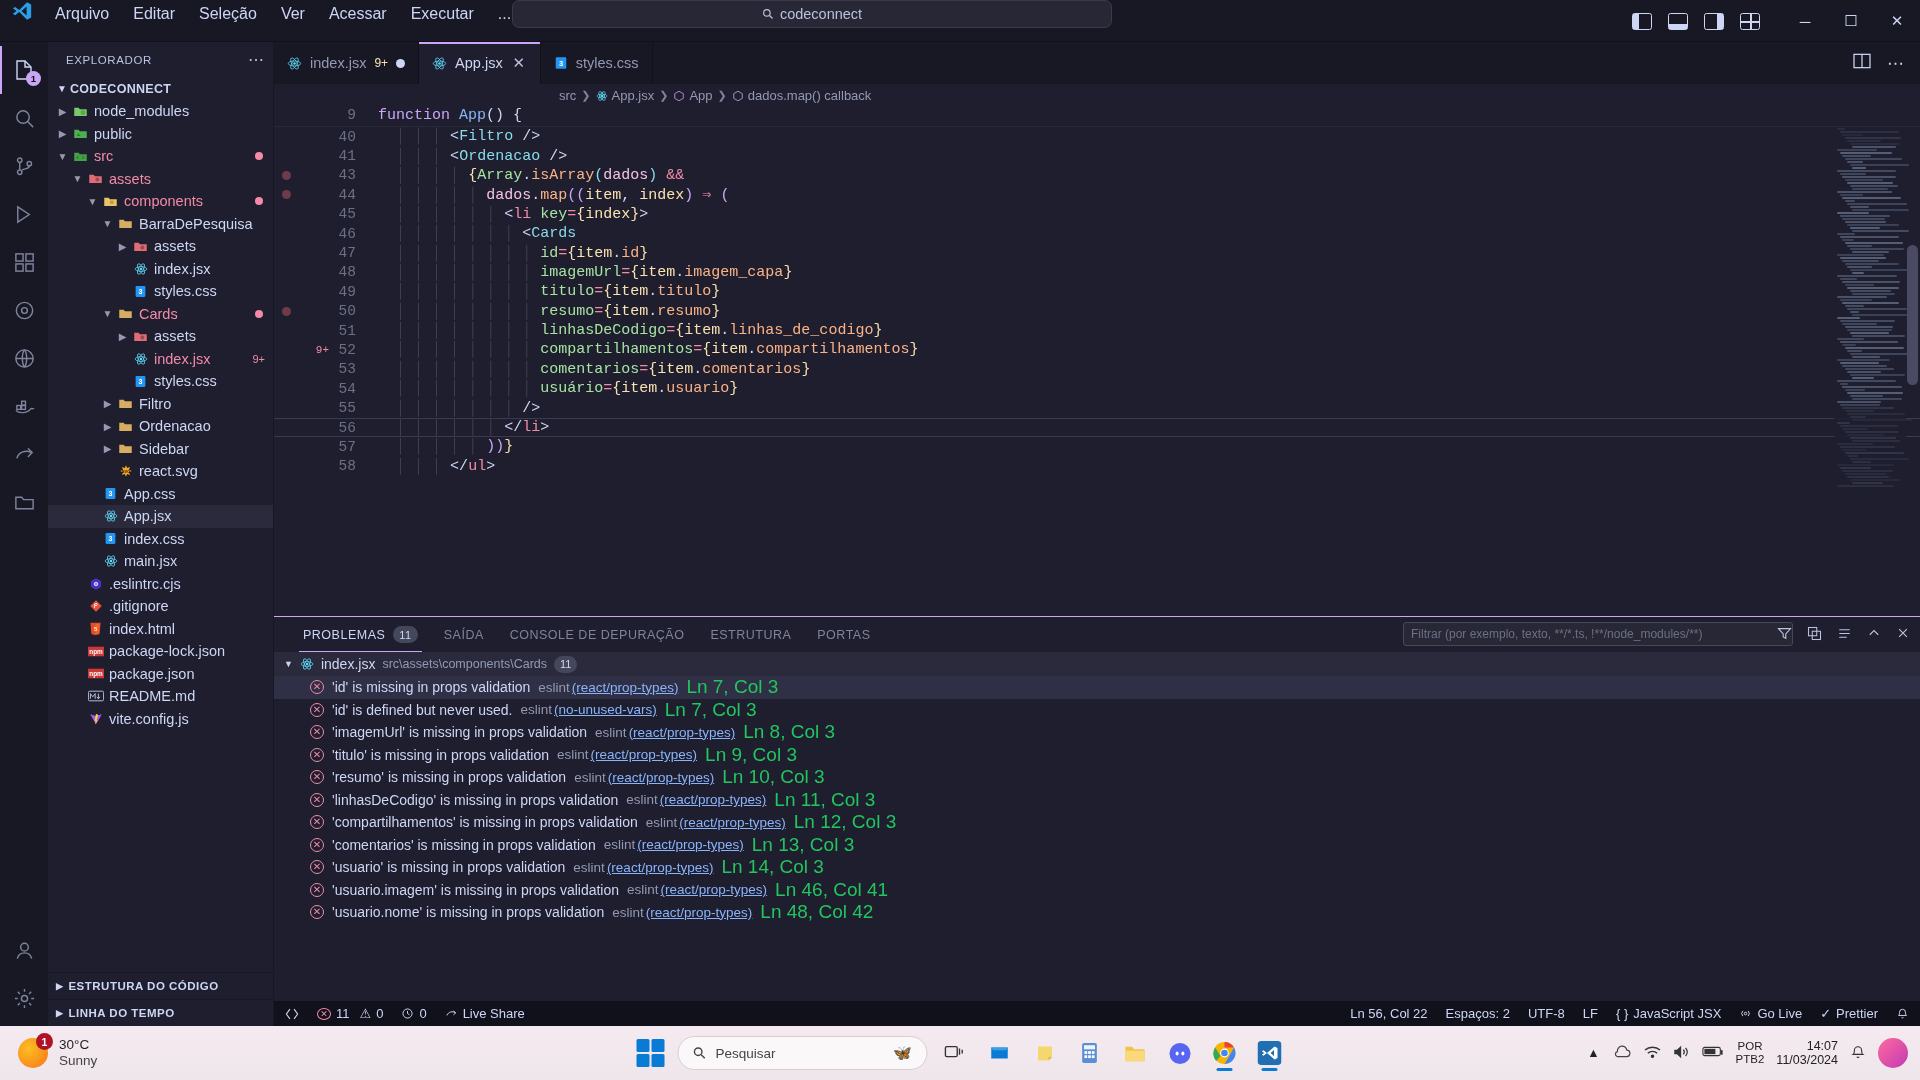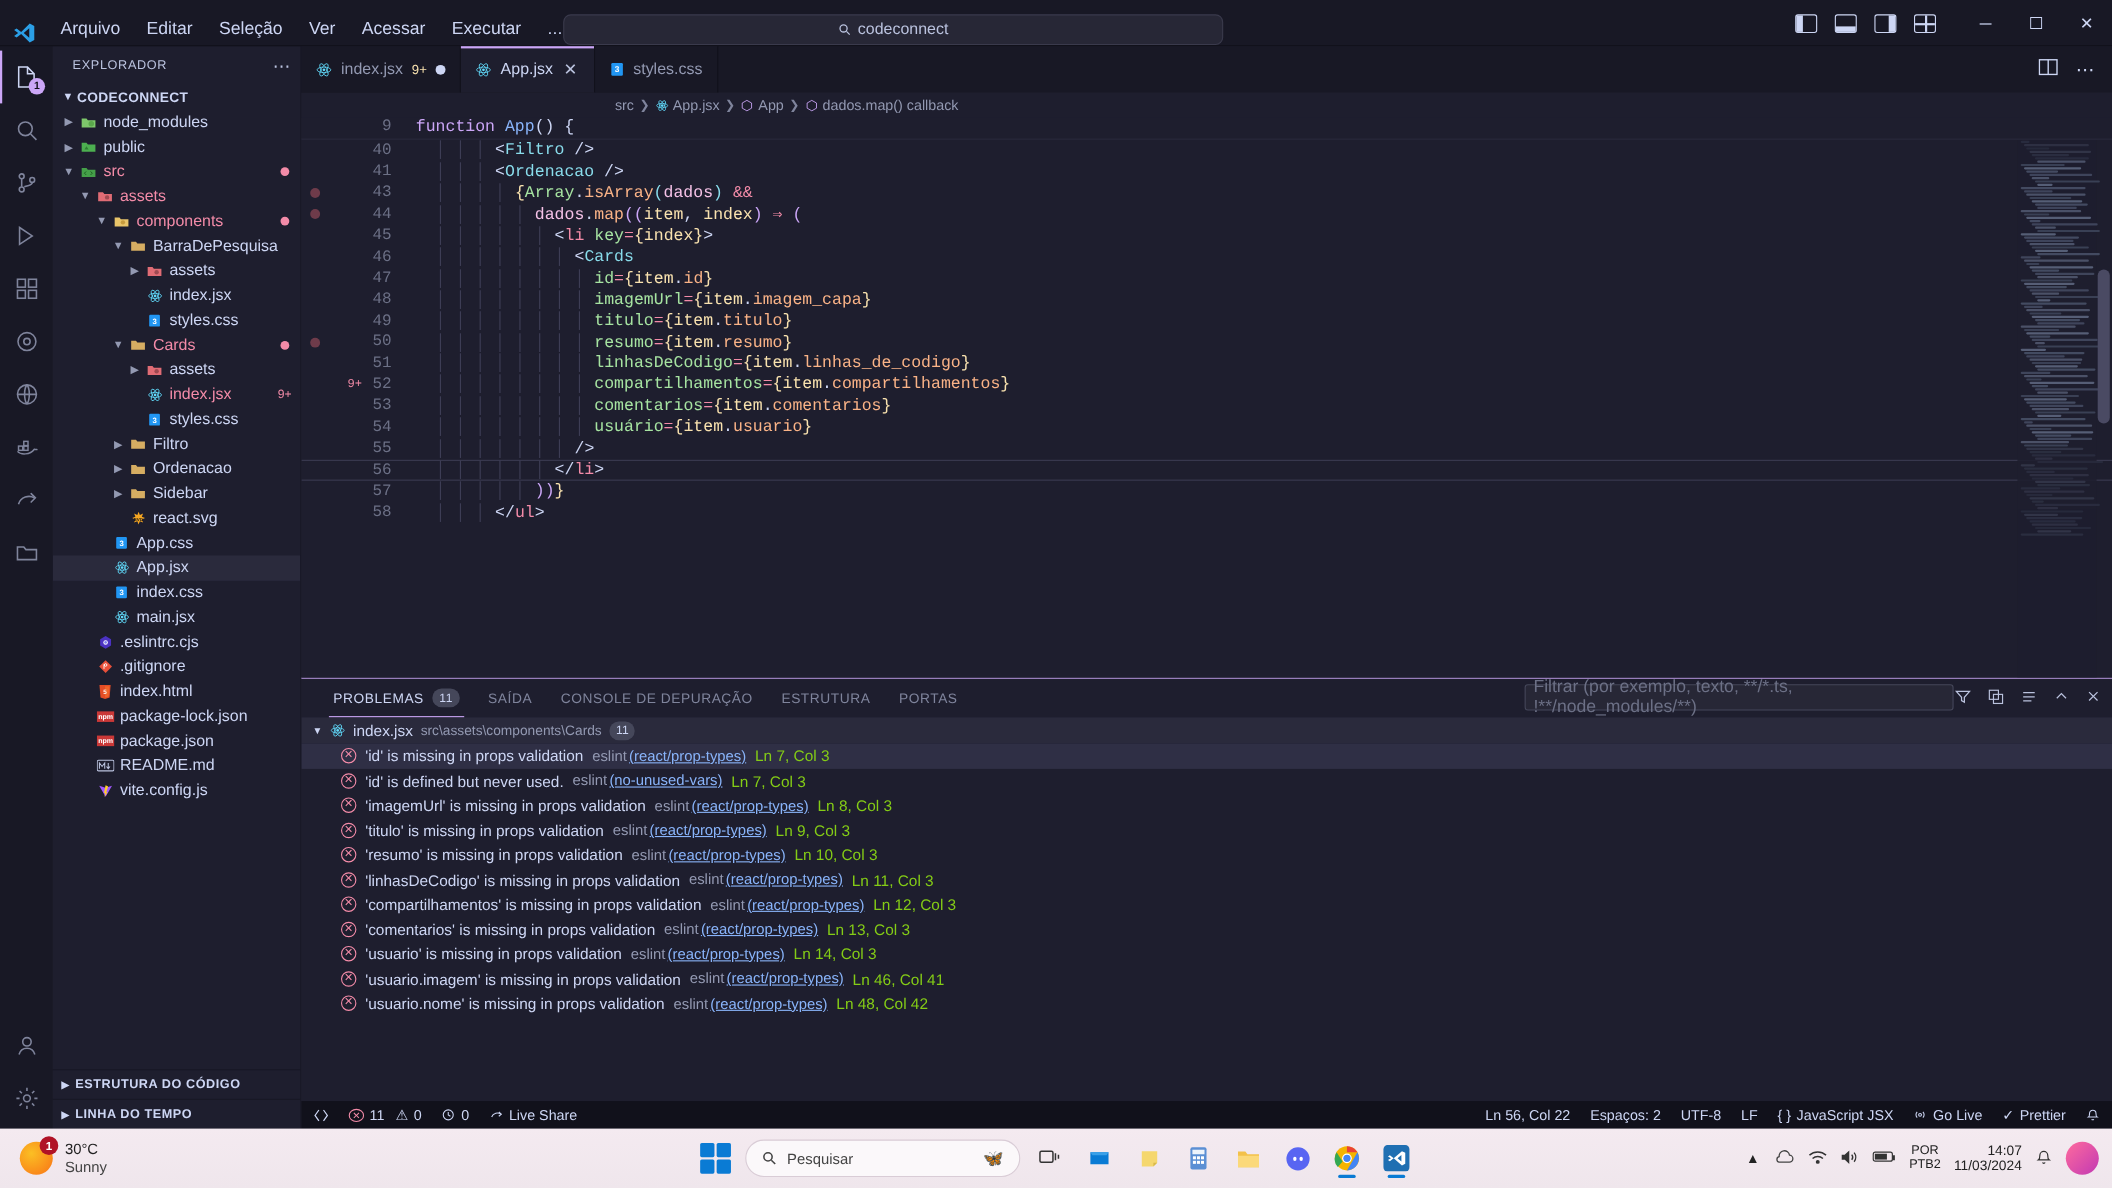--- a/index.html
+++ b/index.html
@@ -13,21 +13,21 @@
     width: 1920px; height: 1080px;
     position: relative;
     display: flex; flex-direction: column;
     background: #1f1f2e;
   }
 
   
   .titlebar {
     height: 42px; flex: 0 0 42px;
     background: #181825;
-    display: flex; align-items: flex-end;
+    display: flex; align-items: flex-start;
     color: #cdd6f4; font-size: 16px;
     position: relative;
     border-bottom: 1px solid #11111b;
   }
   .vscode-logo { width: 44px; display:flex; align-items:center; justify-content:center; }
   .menubar { display: flex; align-items: center; gap: 2px; }
   .menu-item {
     padding: 5px 11px; font-size: 16px; color: #cdd6f4;
     border-radius: 4px; cursor: default; white-space: nowrap;
   }
@@ -193,23 +193,23 @@
     display:flex; align-items:center; gap:8px; height:35px; padding: 0 13px;
     font-size: 12.5px; letter-spacing:.5px; color:#7f849c; position:relative;
   }
   .ptab.active { color:#cdd6f4; }
   .ptab.active::after { content:''; position:absolute; left:9px; right:9px; bottom:0; height:1.5px; background:#cba6f7; }
   .pcount {
     background:#45475a; color:#cdd6f4; font-size:11px; border-radius:9px;
     min-width:20px; height:17px; padding: 0 6px; display:flex; align-items:center; justify-content:center;
   }
   .panel-filter {
-    position:absolute; right: 144px; top: 5px; width: 390px; height: 24px;
+    position:absolute; right: 127px; top: 5px; width: 390px; height: 24px;
     background:#272736; border:1px solid #45475a; border-radius:3px;
-    display:flex; align-items:center; padding: 0 7px; color:#6c7086; font-size:16px;
+    display:flex; align-items:center; padding: 0 7px; color:#6c7086; font-size:12px;text-align:center;
   }
   .panel-actions { position:absolute; right: 10px; top: 0; height:35px; display:flex; align-items:center; gap:15px; color:#bac2de; font-size:14px; }
 
   .problems-list { flex:1; overflow:hidden; }
   .pgroup {
     display:flex; align-items:center; gap:7px; height: 24px; padding-left: 10px;
     background:#2a2a3c; font-size:14px; color:#cdd6f4;
   }
   .pgroup .pth { color:#9399b2; font-size: 12.5px; }
   .prow {
@@ -217,21 +217,21 @@
     font-size: 14px; color:#cdd6f4; white-space:nowrap;
   }
   .prow.sel { background: #2f2f45; }
   .err-ico {
     width: 14px; height:14px; border-radius:50%; border: 1.7px solid #f38ba8;
     color:#f38ba8; font-size: 10px; line-height: 10px; display:flex; align-items:center; justify-content:center;
     flex:0 0 14px;
   }
   .p-src { color:#9399b2; font-size: 13.5px; }
   .p-rule { color:#89b4fa; text-decoration: underline; font-size: 13.5px; }
-  .p-loc { color:#84cc16; font-size: 14px; }
+  .p-loc { color:#22c55e; font-size: 19px; }
 
   
   .statusbar {
     height: 25px; flex:0 0 25px; background:#11111b; display:flex; align-items:center;
     color:#cdd6f4; font-size: 13px; padding: 0 2px;
   }
   .st-item { display:flex; align-items:center; gap:5px; padding: 0 9px; height:25px; }
   .st-sep { flex: 1; }
 
   

